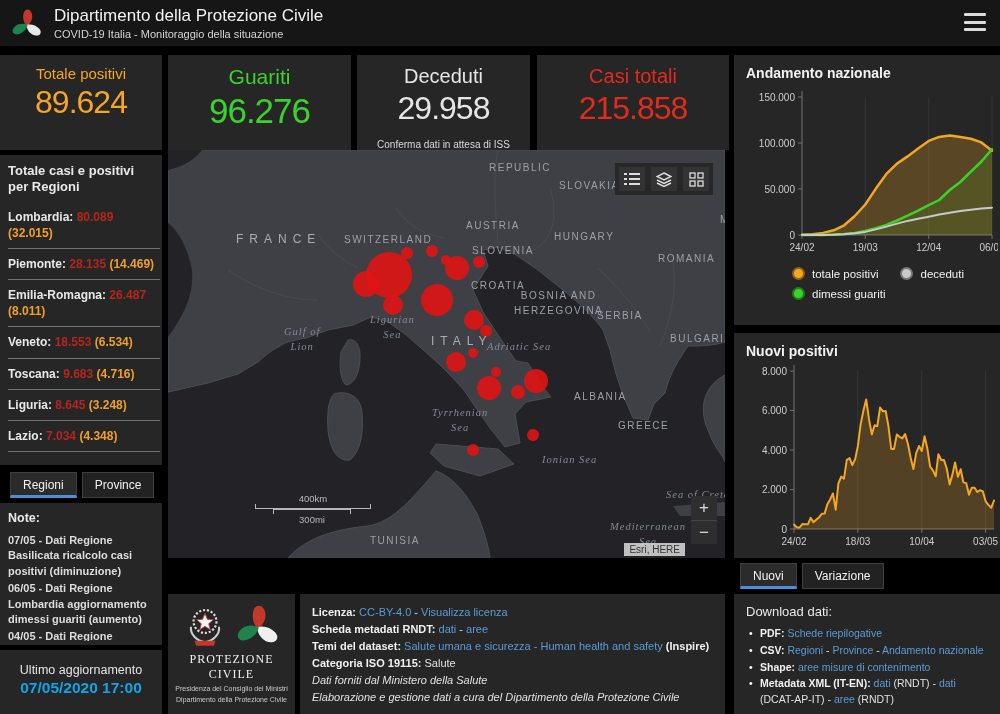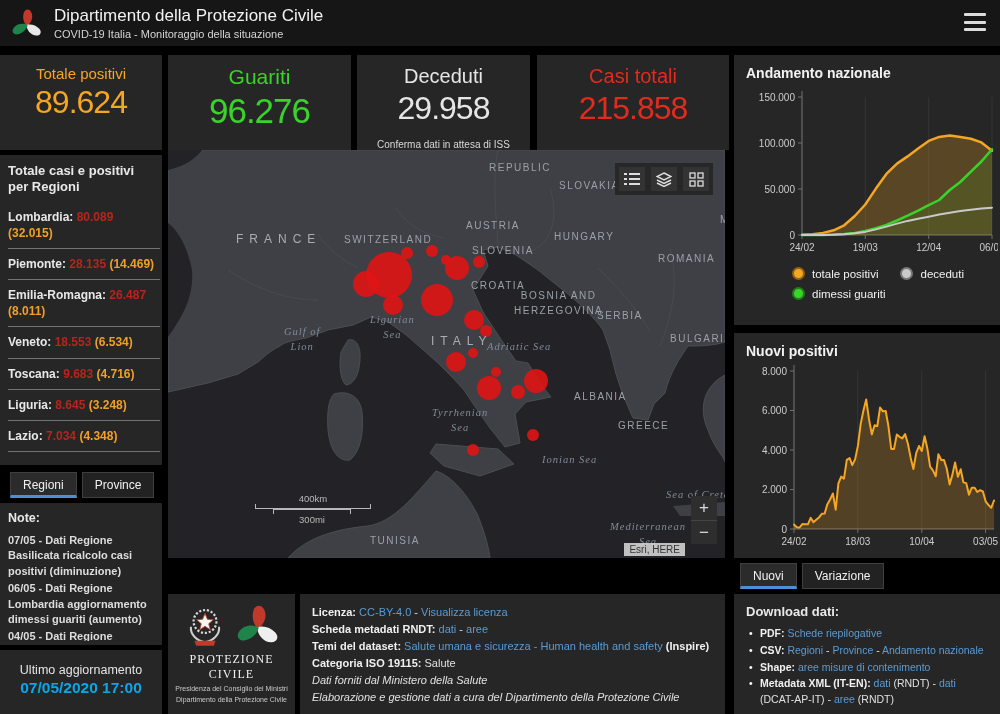--- a/index.html
+++ b/index.html
@@ -91,21 +91,21 @@
   .andamento-panel { left:734px; top:55px; width:266px; height:270px; padding:10px 0 0 12px; }
   .panel-title { font-size:14px; font-weight:bold; color:#f2f2f2; }
   .chart-legend { display:flex; flex-wrap:wrap; margin:4px 0 0 46px; width:200px; column-gap:22px; row-gap:7px; }
   .legend-item { display:flex; align-items:center; gap:7px; font-size:11.5px; color:#f0f0f0; }
   .legend-dot { width:13px; height:13px; border-radius:50%; border:2px solid rgba(0,0,0,.4); flex:0 0 auto; }
 
   .nuovi-panel { left:734px; top:333px; width:266px; height:225px; padding:10px 0 0 12px; }
   .nuovi-tabs { left:740px; top:563px; }
 
   .downloads-panel { left:734px; top:594px; width:266px; height:120px; padding:10px 12px; }
-  .dl-title { font-size:13px; font-weight:bold; }
+  .dl-title { font-size:13px; font-weight:normal; }
   .dl-list { margin-top:7px; font-size:10.5px; line-height:1.5; list-style:none; }
   .dl-list li { padding-left:14px; position:relative; margin-bottom:1px; }
   .dl-list li::before { content:"•"; position:absolute; left:3px; color:#fff; }
 
   svg.chart text { font-family:"Liberation Sans", sans-serif; }
 </style>
 </head>
 <body>
 
 <div class="app">

